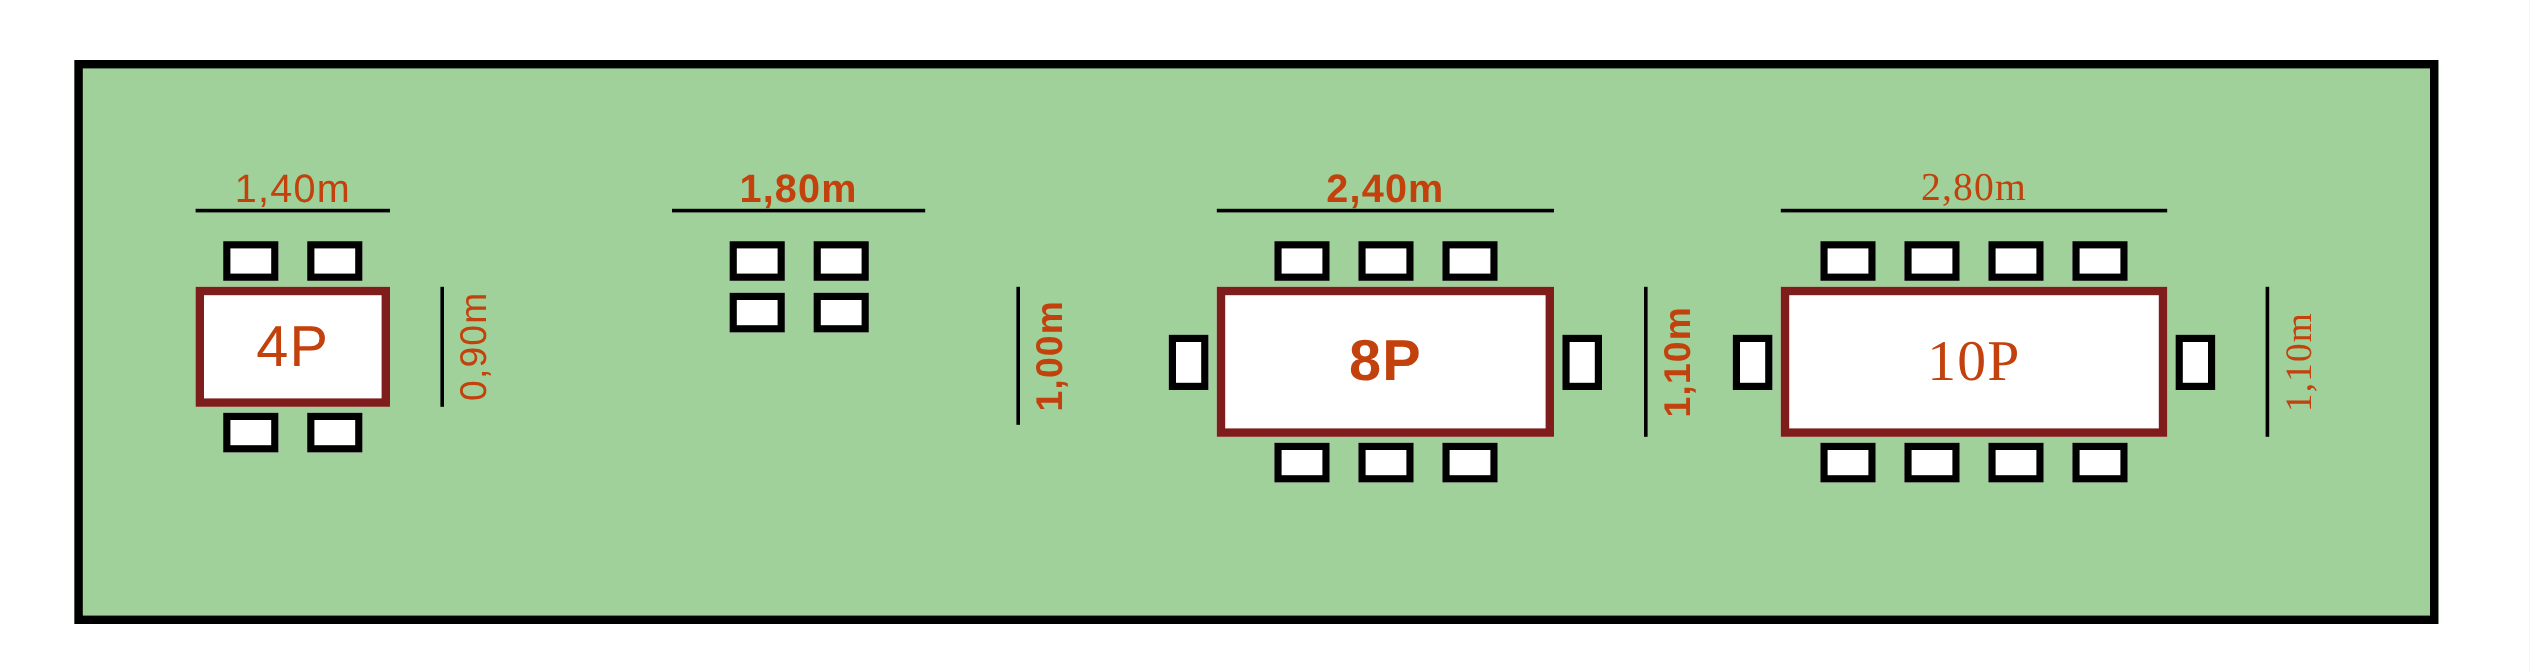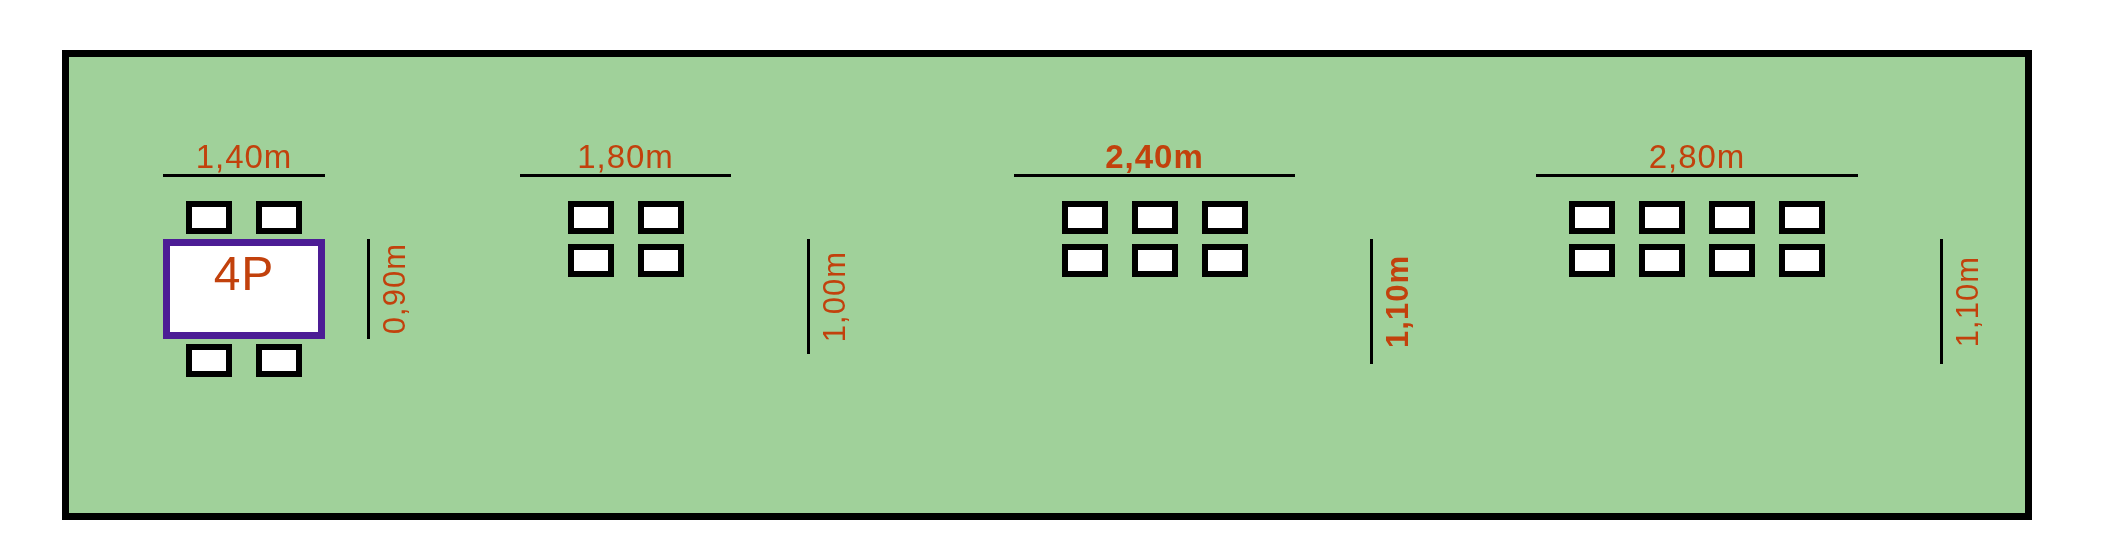--- a/index.html
+++ b/index.html
@@ -58,24 +58,24 @@
     border: 6px solid #000;
     background: #fff;
   }
   .mid-row {
     position: relative;
     align-self: stretch;
   }
   .table-surface {
     height: var(--th);
     box-sizing: border-box;
-    border: 7px solid #4c1d95;
+    border: 7px solid #7f1d1d;
     background: #fff;
     display: flex;
-    align-items: flex-start;
+    align-items: center;
     justify-content: center;
   }
   .capacity {
     font-size: 48px;
     letter-spacing: 1px;
   }
   .chair-v {
     position: absolute;
     width: 33px;
     height: 46px;
@@ -133,21 +133,21 @@
     <div class="chair-row chair-row-bottom">
           <div class="chair-h"></div>
           <div class="chair-h"></div>
         </div>
     <div class="depth-dim">
       <div class="dim-line-v"></div>
       <div class="v-label">0,90m</div>
     </div>
   </div>
 
-  <div class="table-group" style="left: 520px; width: 211px; --th: 115px; --doff: 76px;">
+  <div class="table-group" style="left: 560px; width: 211px; font-weight: bold; --th: 115px; --doff: 76px;">
     <div class="dim-label">1,80m</div>
     <div class="dim-line-h"></div>
     <div class="spacer-a"></div>
     <div class="chair-row chair-row-top">
           <div class="chair-h"></div>
           <div class="chair-h"></div>
         </div>
     <div class="spacer-b"></div>
     <div class="spacer-b"></div>
     <div class="chair-row chair-row-bottom">
@@ -163,43 +163,57 @@
   <div class="table-group" style="left: 1014px; width: 281px; font-weight: bold; --th: 125px; --doff: 75px;">
     <div class="dim-label">2,40m</div>
     <div class="dim-line-h"></div>
     <div class="spacer-a"></div>
     <div class="chair-row chair-row-top">
           <div class="chair-h"></div>
           <div class="chair-h"></div>
           <div class="chair-h"></div>
         </div>
     <div class="spacer-b"></div>
+    <div class="mid-row">
+      <div class="table-surface">
+        <span class="capacity">8P</span>
+      </div>
+    <div class="chair-v left"></div>
+          <div class="chair-v right"></div>
+        </div>
     <div class="spacer-b"></div>
     <div class="chair-row chair-row-bottom">
           <div class="chair-h"></div>
           <div class="chair-h"></div>
           <div class="chair-h"></div>
         </div>
     <div class="depth-dim">
       <div class="dim-line-v"></div>
       <div class="v-label">1,10m</div>
     </div>
   </div>
 
-  <div class="table-group" style="left: 1536px; width: 322px; --th: 125px; --doff: 82px;">
+  <div class="table-group" style="left: 1484px; width: 322px; font-family: Liberation Serif, serif; --th: 125px; --doff: 82px;">
     <div class="dim-label">2,80m</div>
     <div class="dim-line-h"></div>
     <div class="spacer-a"></div>
     <div class="chair-row chair-row-top">
           <div class="chair-h"></div>
           <div class="chair-h"></div>
           <div class="chair-h"></div>
           <div class="chair-h"></div>
         </div>
     <div class="spacer-b"></div>
+    <div class="mid-row">
+      <div class="table-surface">
+        <span class="capacity">10P</span>
+      </div>
+    <div class="chair-v left"></div>
+          <div class="chair-v right"></div>
+        </div>
     <div class="spacer-b"></div>
     <div class="chair-row chair-row-bottom">
           <div class="chair-h"></div>
           <div class="chair-h"></div>
           <div class="chair-h"></div>
           <div class="chair-h"></div>
         </div>
     <div class="depth-dim">
       <div class="dim-line-v"></div>
       <div class="v-label">1,10m</div>

